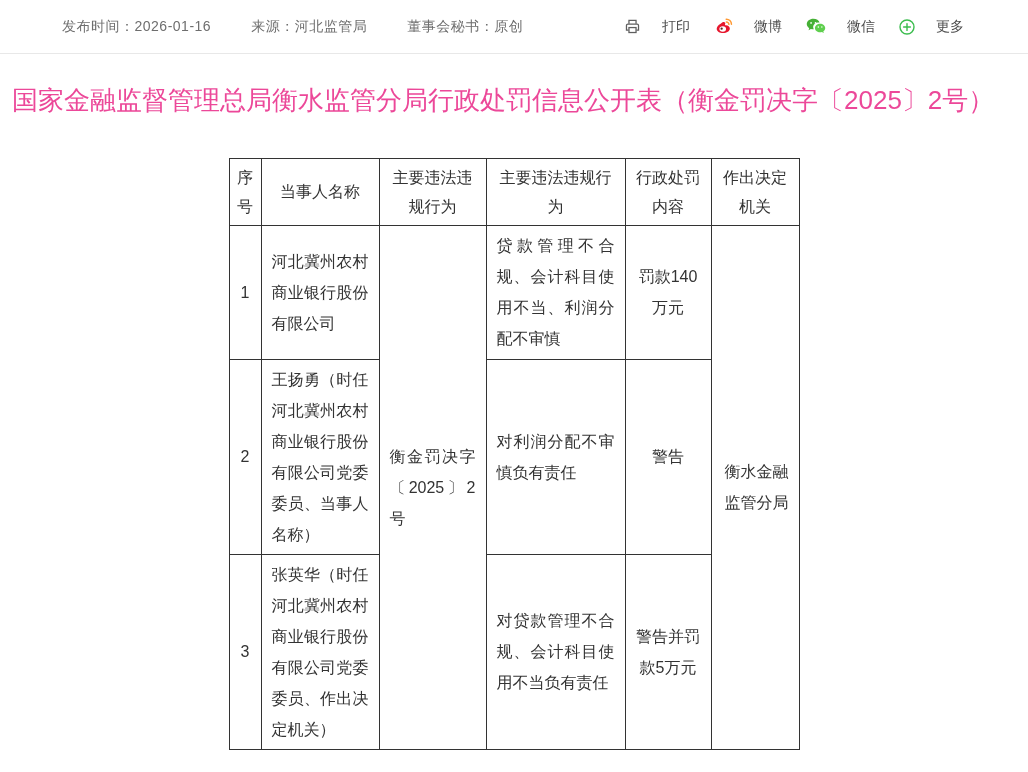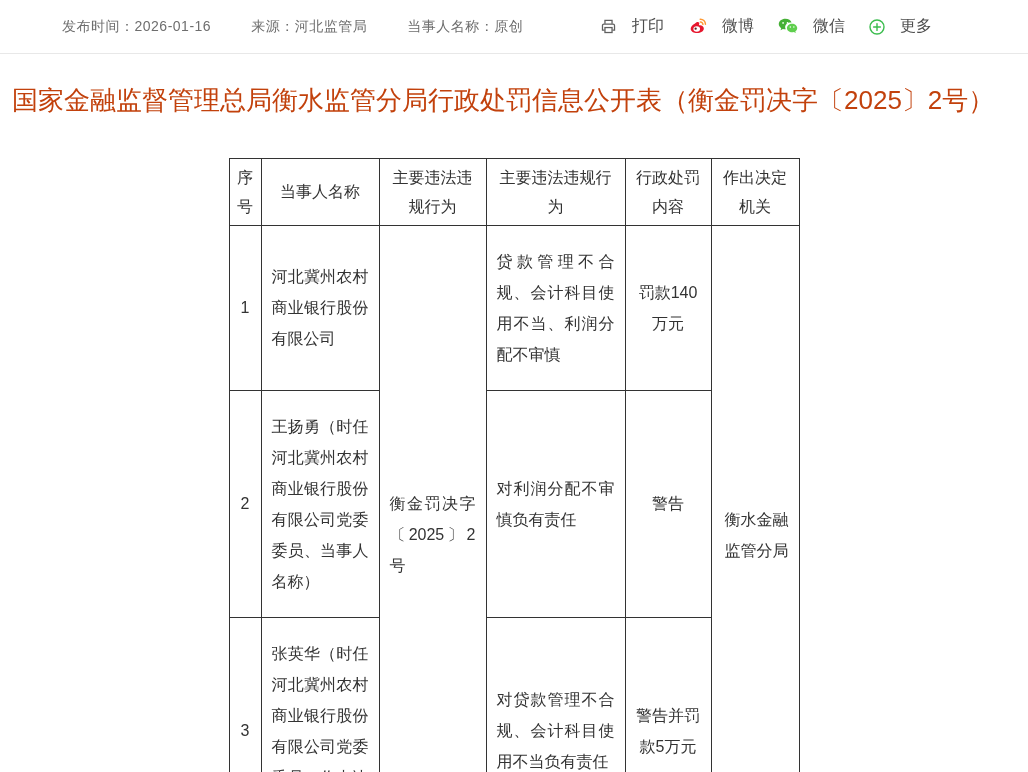--- a/index.html
+++ b/index.html
@@ -11,21 +11,21 @@
     color: #333333;
     position: relative;
     overflow: hidden;
   }
 
   
   .topbar {
     height: 54px;
     display: flex;
     align-items: center;
-    padding: 0 96px 0 62px;
+    padding: 0 64px 0 62px;
     border-bottom: 1px solid #e8e8e8;
     background: #ffffff;
   }
   .meta-group {
     display: flex;
     align-items: center;
     gap: 40px;
     font-size: 14px;
     color: #6e6e6e;
     letter-spacing: 0.5px;
@@ -33,34 +33,34 @@
   }
   .action-group {
     margin-left: auto;
     display: flex;
     align-items: center;
     gap: 24px;
   }
   .action-item {
     display: flex;
     align-items: center;
-    gap: 15px;
-    font-size: 16px;
+    gap: 21px;
+    font-size: 14px;
     color: #4d4d4d;
     cursor: pointer;
     white-space: nowrap;
   }
   .action-item svg { display: block; }
 
   
   .page-title {
     margin: 30px 12px 0 12px;
     font-size: 26px;
     font-weight: 400;
-    color: #c2410c;
+    color: #ec4899;
     line-height: 1.3;
     white-space: nowrap;
   }
 
   
   .table-wrap { margin-top: 40px; display: flex; justify-content: center; }
   table.penalty {
     border-collapse: collapse;
     table-layout: fixed;
     background: #ffffff;
@@ -71,21 +71,21 @@
   table.penalty col.c4 { width: 139px; }
   table.penalty col.c5 { width: 86px; }
   table.penalty col.c6 { width: 88px; }
   table.penalty th, table.penalty td {
     border: 1px solid #333333;
     font-size: 16px;
     font-weight: 400;
     color: #333333;
     line-height: 31px;
     vertical-align: middle;
-    padding: 20px 10px;
+    padding: 4px 10px;
   }
   table.penalty th {
     text-align: center;
     padding: 4px 6px;
     line-height: 29px;
   }
   td.cell-index { text-align: center; padding: 4px 2px; }
   td.cell-party, td.cell-doc, td.cell-violation { text-align: justify; }
   td.cell-violation { padding: 4px 11px; }
   td.cell-penalty { text-align: center; padding: 4px 9px; }
@@ -95,21 +95,21 @@
   tr.r2 { height: 194px; }
   tr.r3 { height: 189px; }
 </style>
 </head>
 <body>
 
 <div class="topbar">
   <div class="meta-group">
     <span>发布时间：2026-01-16</span>
     <span>来源：河北监管局</span>
-    <span>当事人名称：原创</span>
+    <span>董事会秘书：原创</span>
   </div>
 
   <div class="action-group">
 
     <span class="action-item">
       <span>
         <svg width="17" height="17" viewBox="0 0 24 24">
           <path d="M7 8V3.5h10V8" fill="none" stroke="#5f5f5f" stroke-width="1.8"></path>
           <path d="M6.5 17H3.5v-6.5A2 2 0 0 1 5.5 8.5h13a2 2 0 0 1 2 2V17h-3" fill="none" stroke="#5f5f5f" stroke-width="1.8"></path>
           <rect x="7" y="13.5" width="10" height="7" fill="#ffffff" stroke="#5f5f5f" stroke-width="1.8"></rect>

